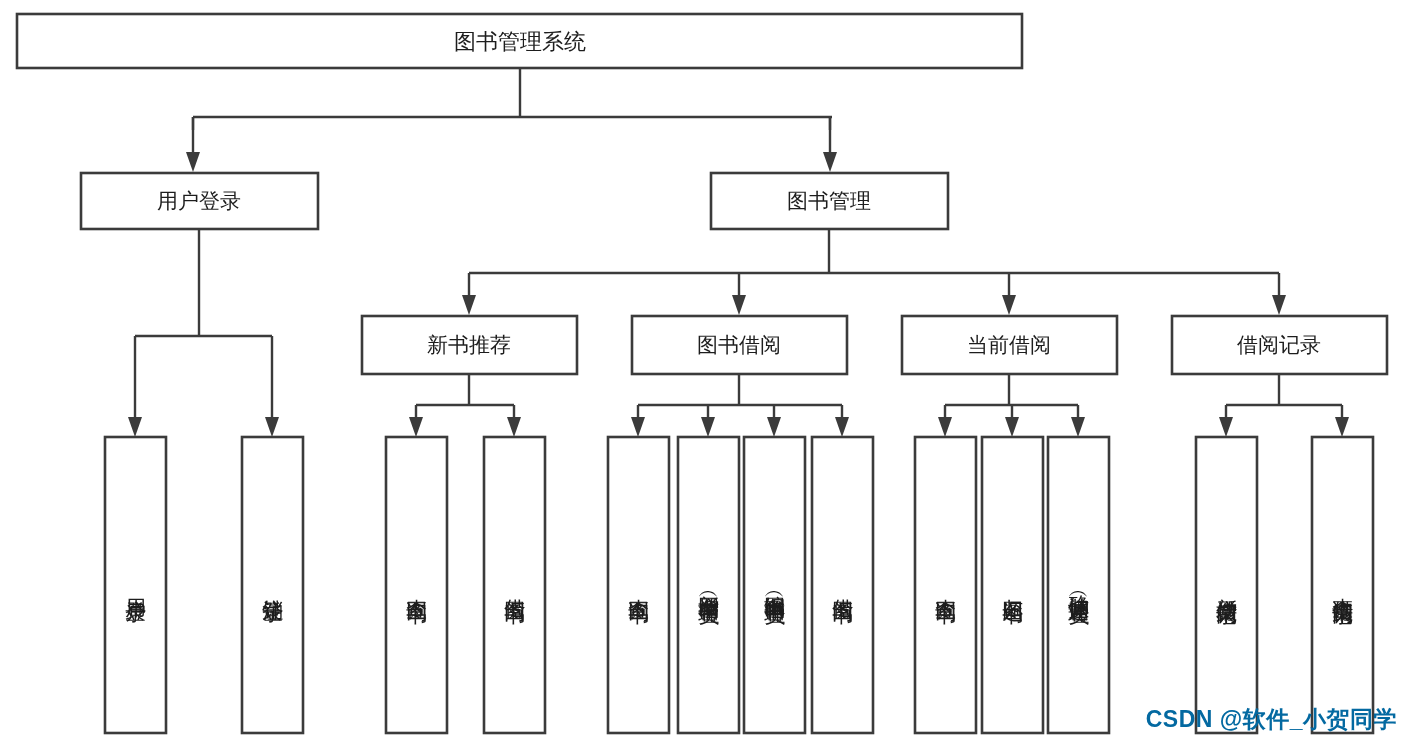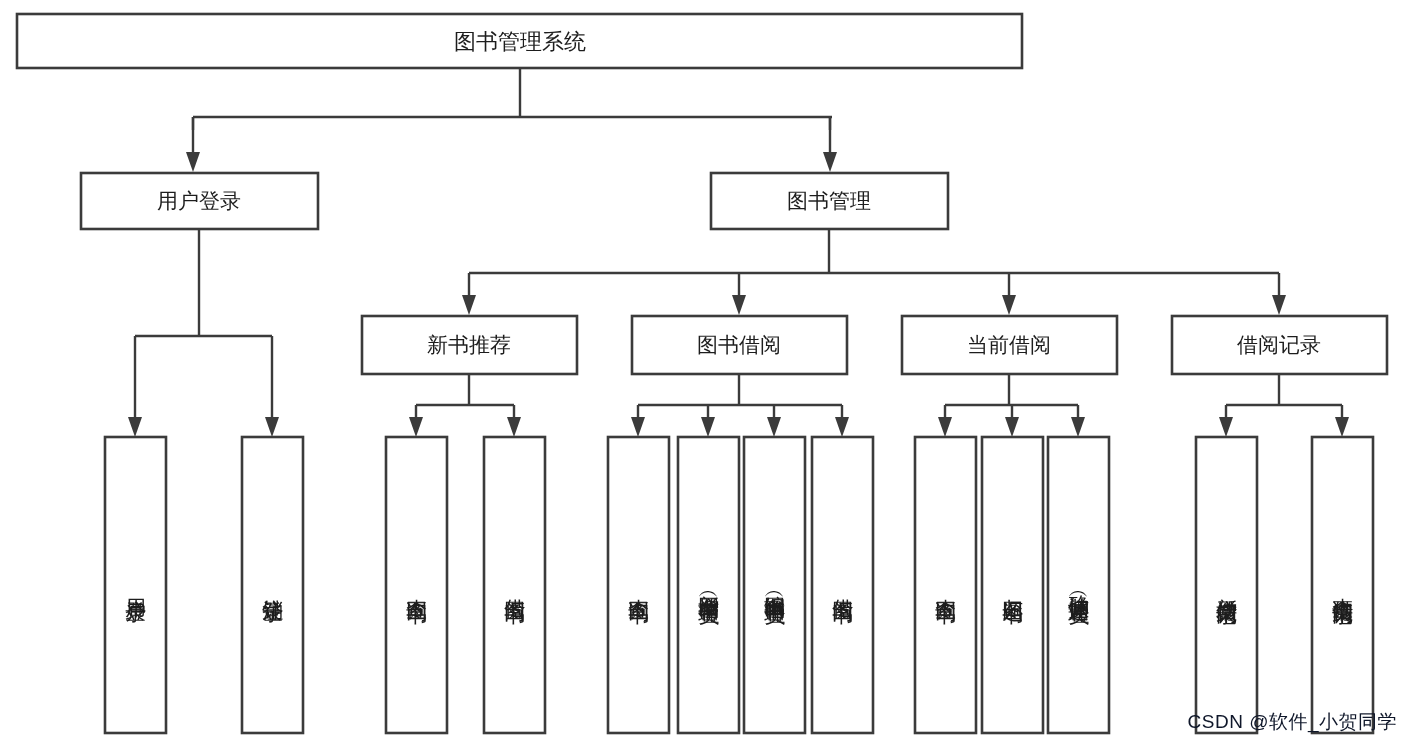--- a/index.html
+++ b/index.html
@@ -67,25 +67,26 @@
     text-align: center;
     white-space: nowrap;
     pointer-events: none;
     user-select: none;
   }
   .watermark {
     position: absolute;
     right: 8px;
     bottom: 6px;
     font-family: "Liberation Sans", "DejaVu Sans", sans-serif;
-    font-size: 19px;
-    color: #0f172a;
+    font-size: 23px;
+    color: #0369a1;
     letter-spacing: 0.5px;
     white-space: nowrap;
     user-select: none;
+    font-weight: bold;
   }
 </style>
 </head>
 <body>
 
 <div id="diagram-root">
 
   <svg class="diagram" viewBox="0 0 1405 747" xmlns="http://www.w3.org/2000/svg">
 
     <g>

